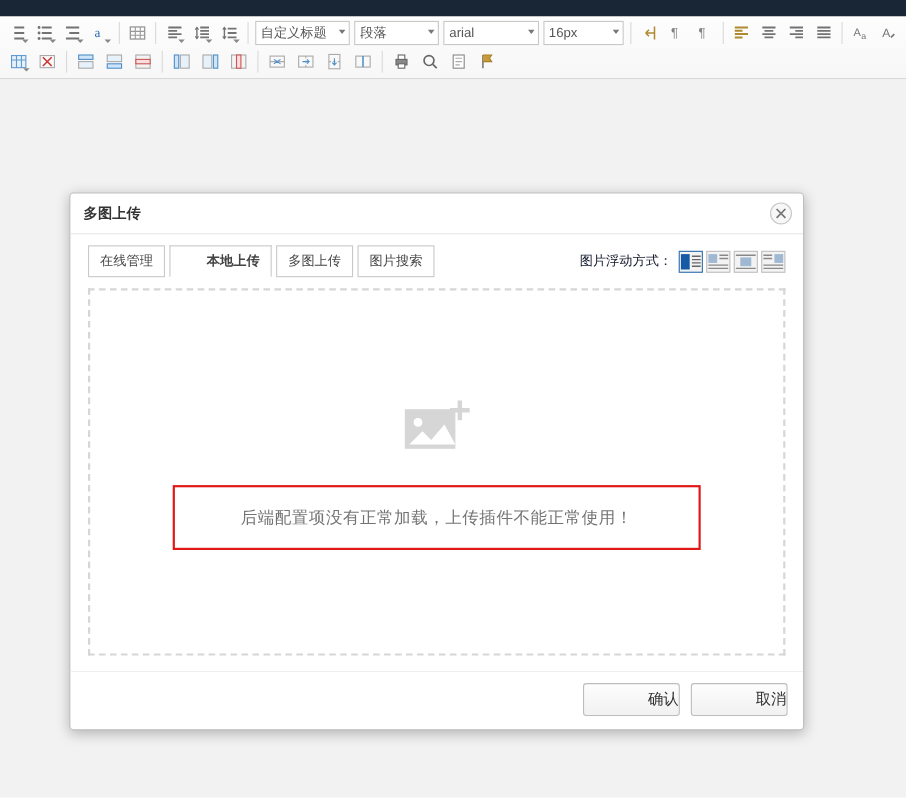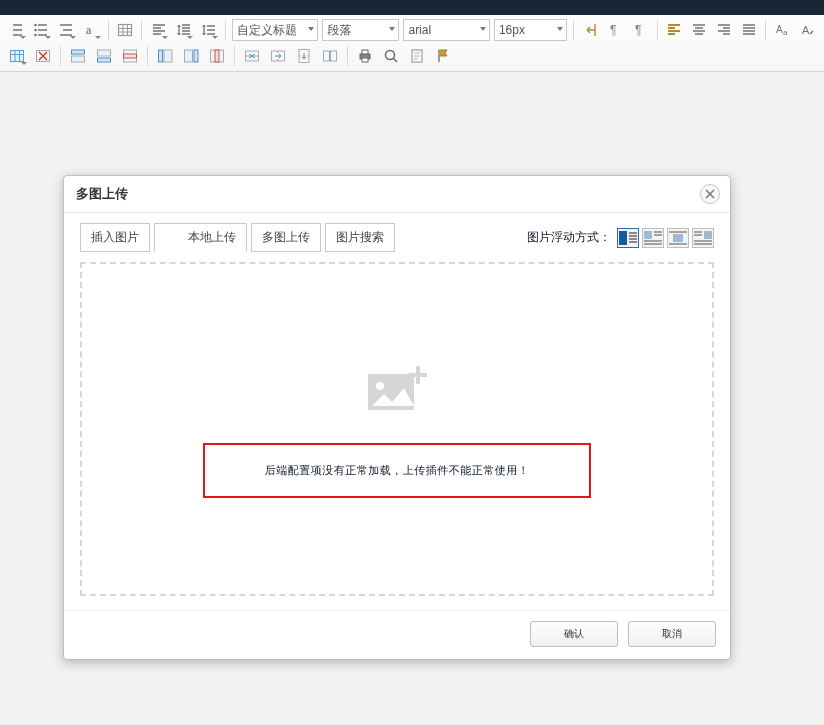--- a/index.html
+++ b/index.html
@@ -67,45 +67,45 @@
     display:flex;align-items:center;justify-content:center;
     color:#777;cursor:pointer;background:#f7f7f7;font-size:11px;
   }
   .dlg-body{padding:10px 16px 14px;}
   .tabbar{display:flex;align-items:center;}
   .tab{
     border:1px solid #c9c9c9;background:#fff;
     padding:5px 10px;font-size:12px;color:#444;
     margin-right:4px;cursor:pointer;
   }
-  .tab.active{background:#fff;border-bottom-color:#fff;font-weight:normal;padding-left:33px;}
+  .tab.active{background:#fff;border-bottom-color:#fff;font-weight:bold;padding-left:33px;}
   .float-label{margin-left:auto;color:#0f172a;padding-right:6px;}
   .float-opts{display:flex;gap:3px;}
   .float-opt{width:20px;height:18px;border:1px solid #bfbfbf;cursor:pointer;position:relative;background:#f3f3f3;}
   .float-opt svg{width:100%;height:100%;}
   .float-opt.active{border-color:#2b6cb0;}
   .drop{
     margin-top:10px;border:2px dashed #d6d6d6;
     height:330px;display:flex;flex-direction:column;
     align-items:center;justify-content:center;gap:24px;
   }
   .img-ph{color:#d0d0d0;}
   .err{
     border:2px solid #e11818;padding:18px 60px;
-    color:#0f172a;font-size:11px;letter-spacing:.5px;
+    color:#737373;font-size:15px;letter-spacing:.5px;
   }
   .dlg-foot{
     display:flex;justify-content:flex-end;gap:10px;
     padding:10px 14px 12px;border-top:1px solid #efefef;
   }
   .btn{
-    min-width:86px;padding:5px 0;text-align:center;
+    min-width:86px;padding:5px 0;text-align:right;
     border:1px solid #bdbdbd;border-radius:3px;
     background:linear-gradient(#fdfdfd,#f1f1f1);
-    cursor:pointer;font-size:10px;color:#333;
+    cursor:pointer;font-size:14px;color:#333;
   }
 </style>
 </head>
 <body>
 
 <div class="topstrip"></div>
 
 <div class="toolbar">
   <div class="tb-row">
     <div class="tb-btn arr-more">
@@ -341,21 +341,21 @@
       <span>多图上传</span>
       <span class="dlg-close">
         <svg width="10" height="10" viewBox="0 0 10 10">
             <path d="M1 1l8 8M9 1l-8 8" stroke="#777" stroke-width="1.6"></path>
           </svg>
       </span>
     </div>
 
     <div class="dlg-body">
       <div class="tabbar">
-        <div class="tab"><span>插入图片</span></div>
+        <div class="tab"><span>在线管理</span></div>
         <div class="tab active"><span>本地上传</span></div>
         <div class="tab"><span>多图上传</span></div>
         <div class="tab"><span>图片搜索</span></div>
 
         <span class="float-label">图片浮动方式：</span>
         <div class="float-opts">
           <div class="float-opt active">
             <svg viewBox="0 0 20 18">
                 <rect x="1" y="2" width="8" height="14" fill="#165aa5"></rect>
                 <path d="M11 4h8M11 7h8M11 10h8M11 13h8" stroke="#666" stroke-width="1.3"></path>

